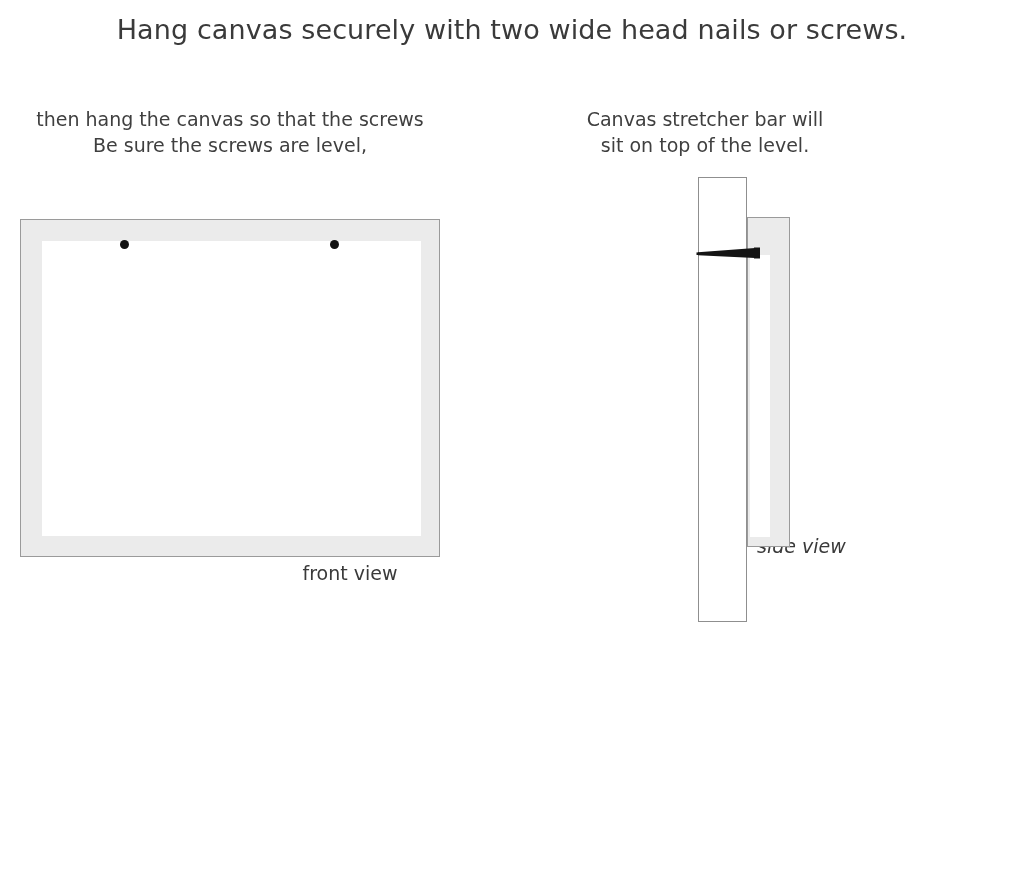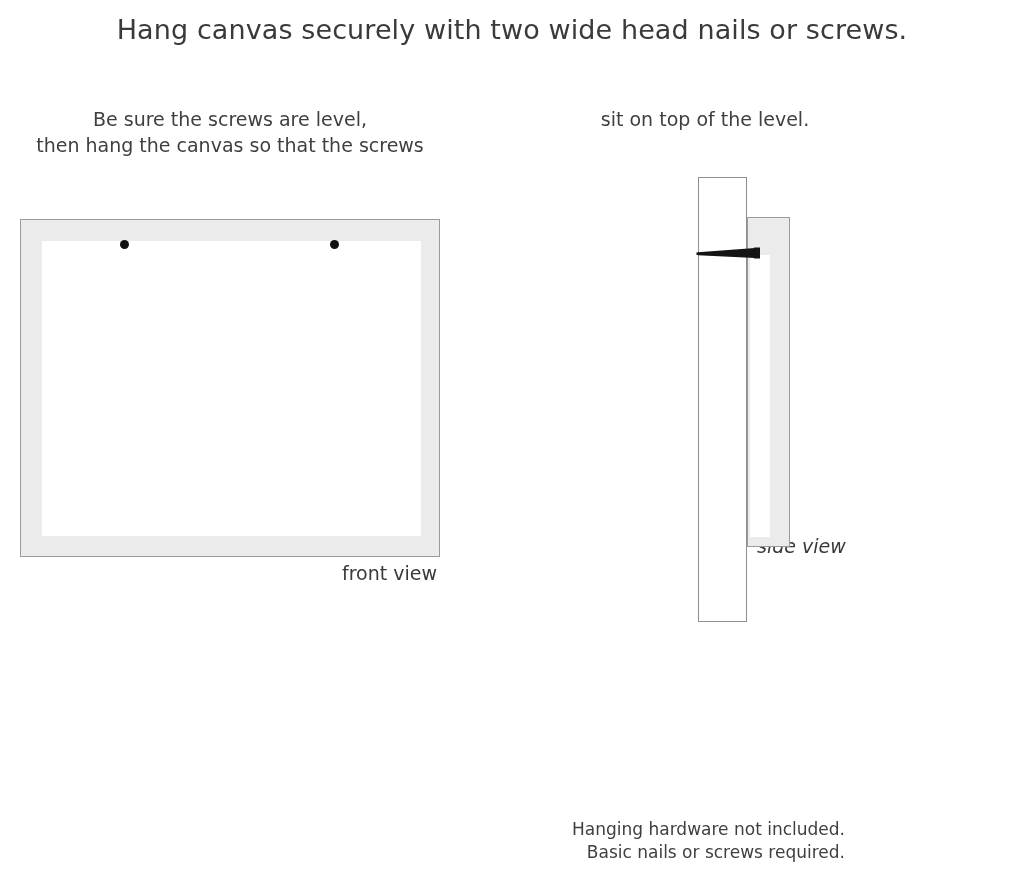--- a/index.html
+++ b/index.html
@@ -85,24 +85,24 @@
   .screw-dot.left  { left: 120px; top: 240px; }
   .screw-dot.right { left: 330px; top: 240px; }
 
   .view-label {
     position: absolute;
     font-size: 19px;
     color: #3a3a3a;
     white-space: nowrap;
   }
   .label-front {
-    left: 237px;
+    left: 250px;
     top: 562px;
     width: 200px;
-    text-align: right;
+    text-align: center;
   }
   .label-side {
     left: 757px;
     top: 535px;
     text-align: right;
     font-style: italic;
   }
 
   
   .side-wall {
@@ -158,43 +158,40 @@
   }
 </style>
 </head>
 <body>
 
 <div class="stage">
 
   <div class="title">Hang canvas securely with two wide head nails or screws.</div>
 
   <div class="caption caption-left">
+    <div>then hang the canvas so that the screws</div>
     <div>Be sure the screws are level,</div>
-    <div>then hang the canvas so that the screws</div>
   </div>
 
   <div class="caption caption-right">
+    <div>Canvas stretcher bar will</div>
     <div>sit on top of the level.</div>
   </div>
 
   <div class="front-view">
     <div class="front-inner"></div>
   </div>
   <div class="screw-dot left"></div>
   <div class="screw-dot right"></div>
   <div class="view-label label-front">front view</div>
 
   <div class="side-canvas"></div>
   <div class="side-canvas-inner"></div>
   <div class="side-wall"></div>
   <svg class="side-screw" viewBox="0 0 70 18" width="70" height="18">
     <polygon points="2,9.2 2,11.2 59,14 59,4 2,8.2" fill="#141414"></polygon>
     <rect x="58" y="3.5" width="6" height="11" fill="#141414"></rect>
     <rect x="0.5" y="8.4" width="2.5" height="2.6" fill="#141414"></rect>
   </svg>
   <div class="view-label label-side">side view</div>
 
-  <div class="footer">
-    <div>Hanging hardware not included.</div>
-    <div>Basic nails or screws required.</div>
-  </div>
 
 </div>
 
 </body></html>

